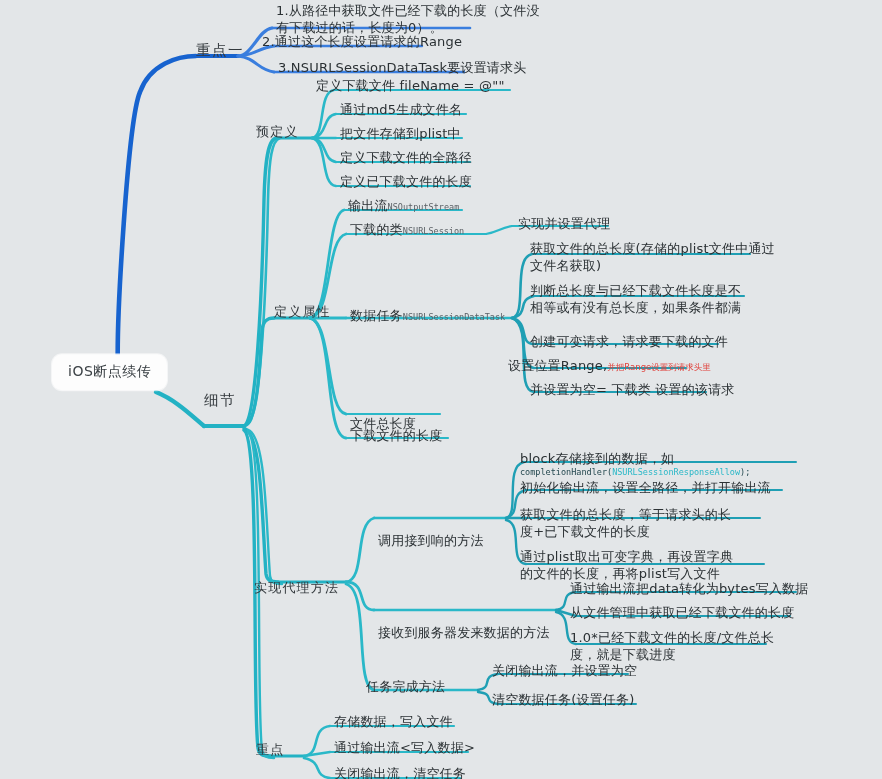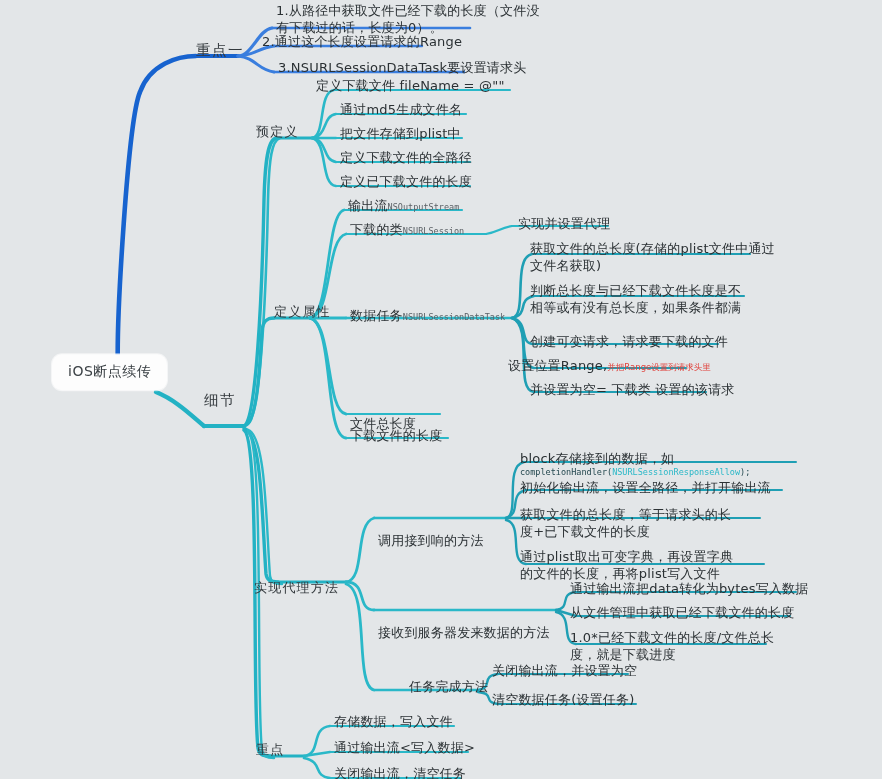--- a/index.html
+++ b/index.html
@@ -270,21 +270,21 @@
     <span class="txt">通过输出流把data转化为bytes写入数据</span>
   </div>
   <div class="node leaf" style="left:570px;top:605px;">
     <span class="txt">从文件管理中获取已经下载文件的长度</span>
   </div>
   <div class="node leaf two" style="left:570px;top:629px;">
     <span class="txt">1.0*已经下载文件的长度/文件总长</span>
     <span class="txt">度，就是下载进度</span>
   </div>
 
-  <div class="node leaf" style="left:409px;top:679px;text-align:right;">
+  <div class="node leaf" style="left:366px;top:679px;text-align:right;">
     <span class="txt">任务完成方法</span>
   </div>
   <div class="node leaf" style="left:492px;top:663px;">
     <span class="txt">关闭输出流，并设置为空</span>
   </div>
   <div class="node leaf" style="left:492px;top:692px;">
     <span class="txt">清空数据任务(设置任务)</span>
   </div>
 
   <div class="node lvl2" style="left:256px;top:742px;">重点</div>

